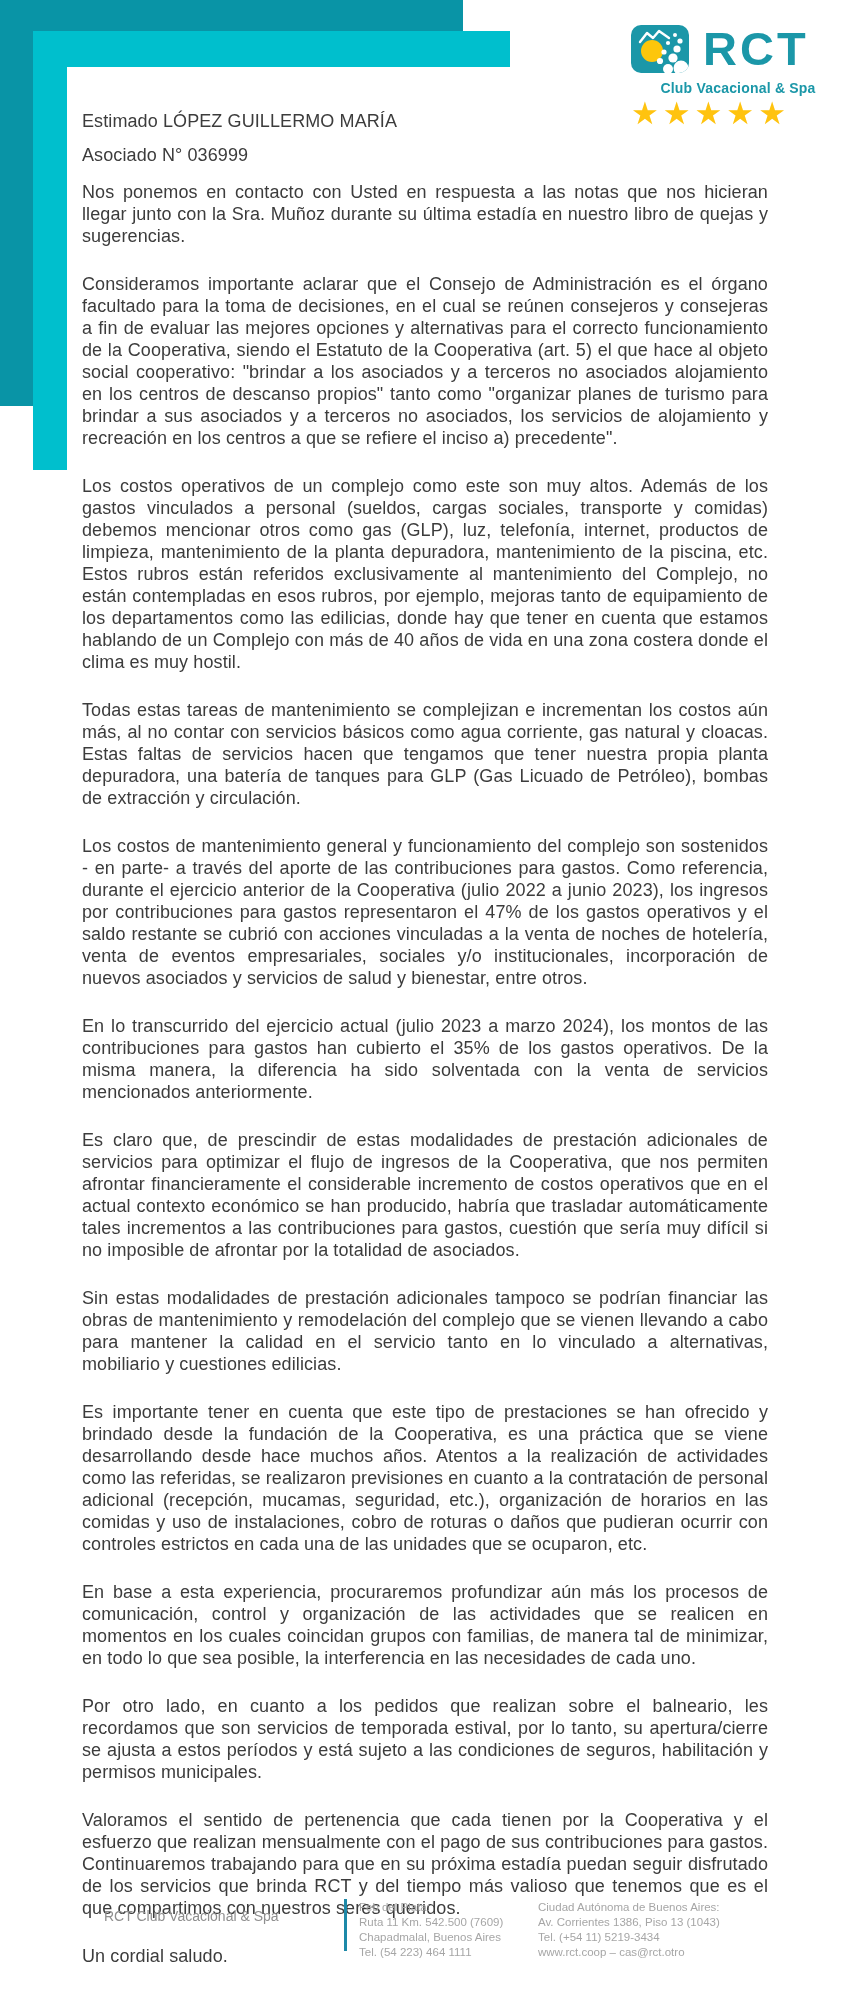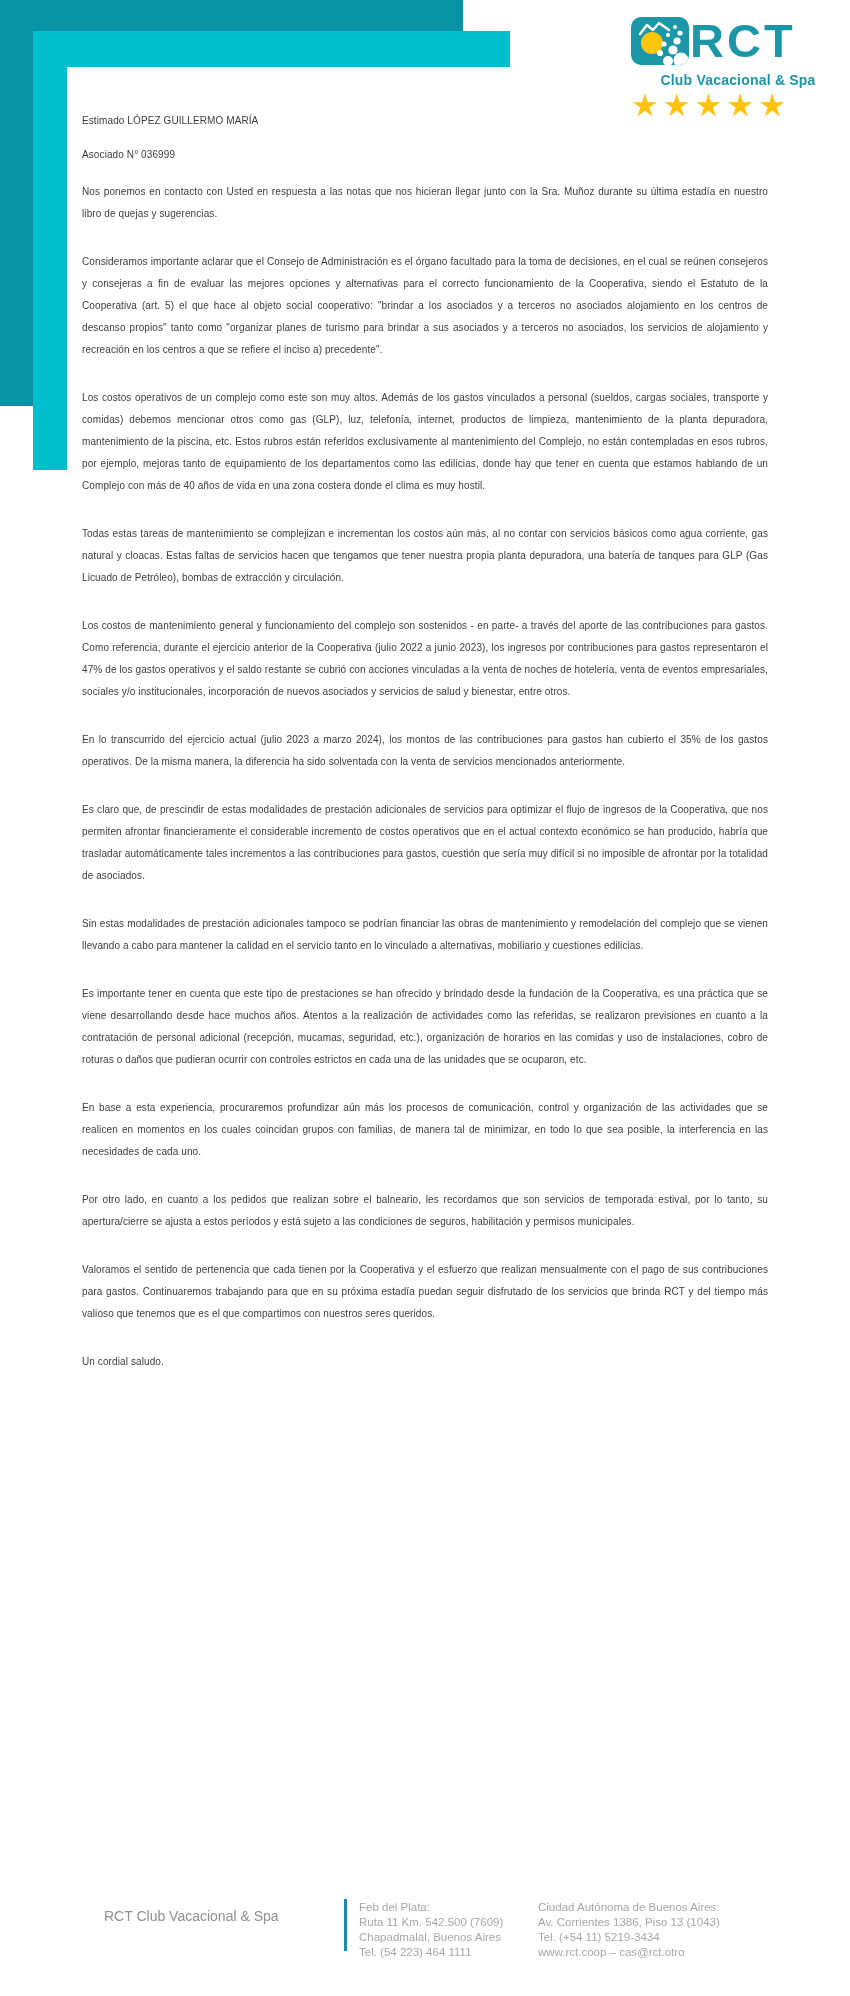--- a/index.html
+++ b/index.html
@@ -26,21 +26,21 @@
   .page {
     position: absolute; left: 67px; top: 67px; right: 0; bottom: 0;
     background: #ffffff;
   }
 
   
   .logo {
     position: absolute; top: 17px; right: 5px;
     width: 214px;
   }
-  .logo-top { display: flex; align-items: center; gap: 1px; }
+  .logo-top { display: flex; align-items: center; gap: 14px; margin-top: 8px; }
   .logo-rct {
     color: #1b97a8;
     font-size: 47px;
     font-weight: bold;
     letter-spacing: 3px;
     line-height: 48px;
   }
   .logo-tagline {
     margin-top: 7px;
     color: #1b97a8;
@@ -57,21 +57,21 @@
     letter-spacing: 4px;
     line-height: 32px;
     font-family: "DejaVu Sans", sans-serif;
   }
 
   
   .letter {
     position: absolute; left: 82px; top: 110px;
     width: 686px;
     color: #3c3c3c;
-    font-size: 10px;
+    font-size: 18px;
     line-height: 22px;
     letter-spacing: 0.1px;
   }
   .letter .intro-line { margin: 0 0 12px 0; }
   .letter .intro-line.member { margin-bottom: 15px; }
   .letter p.para {
     margin: 12px 0 26px 0;
     text-align: justify;
   }
   .closing { margin: 0 0 22px 0; }

